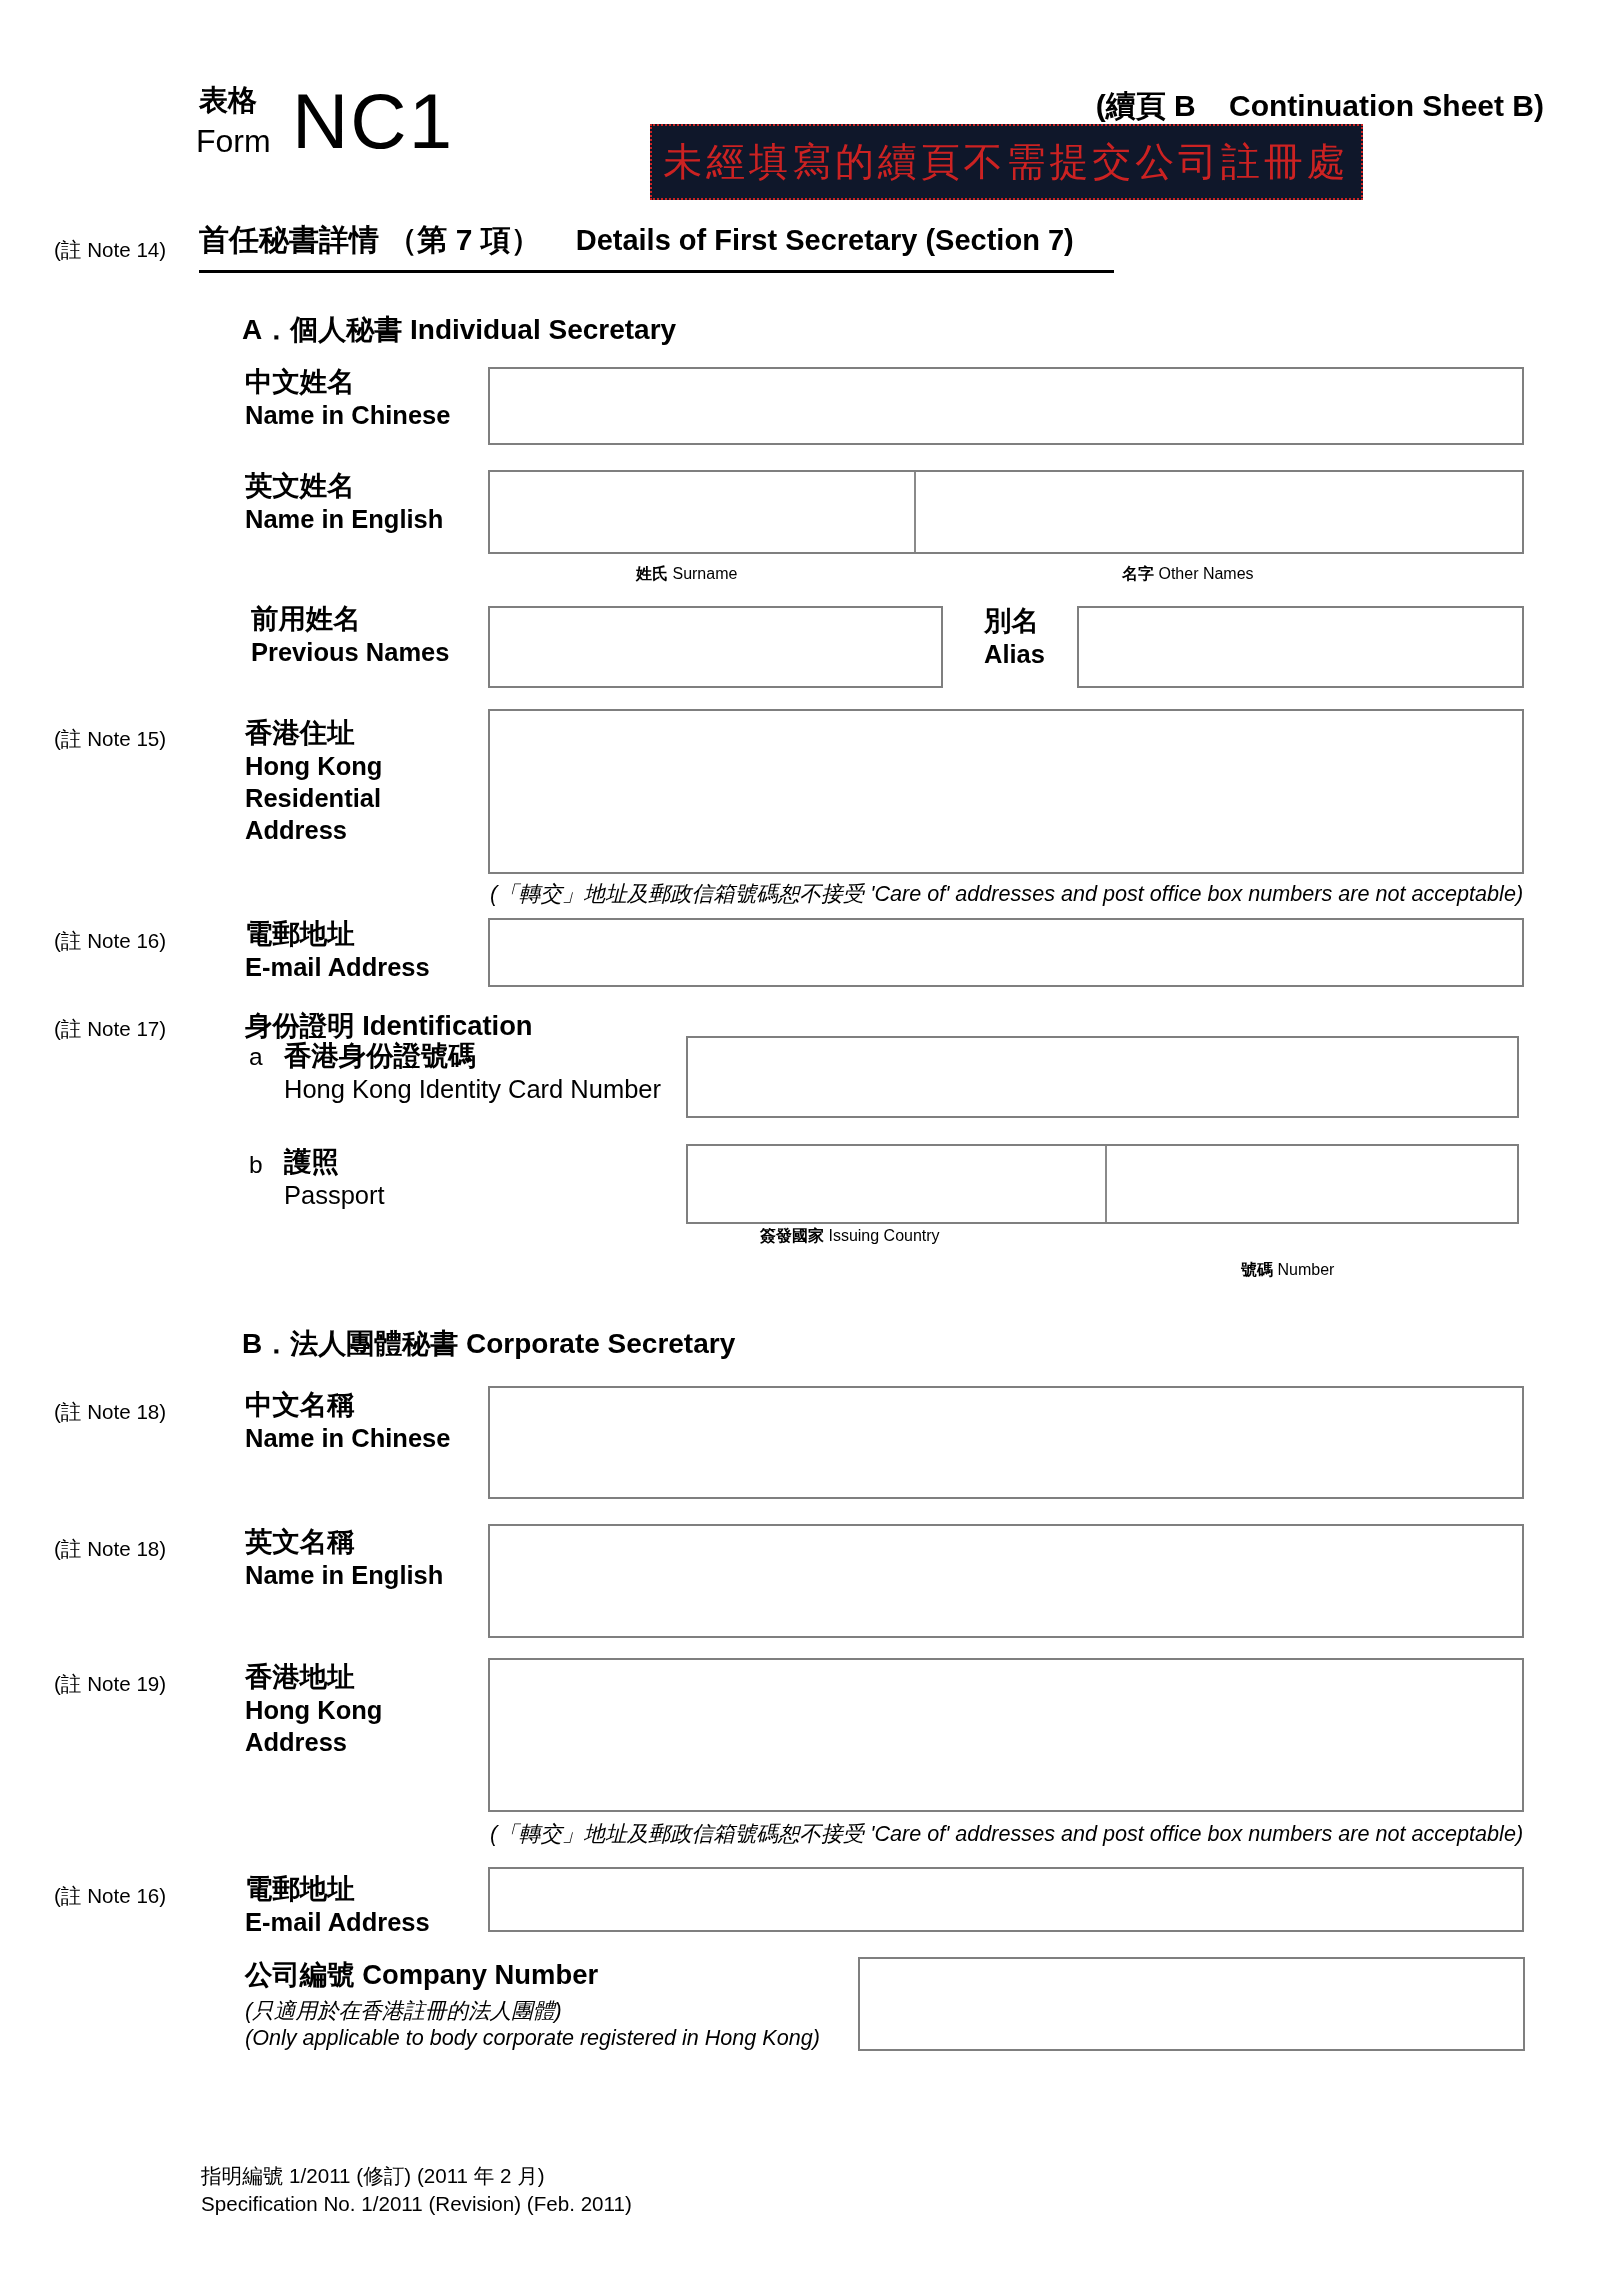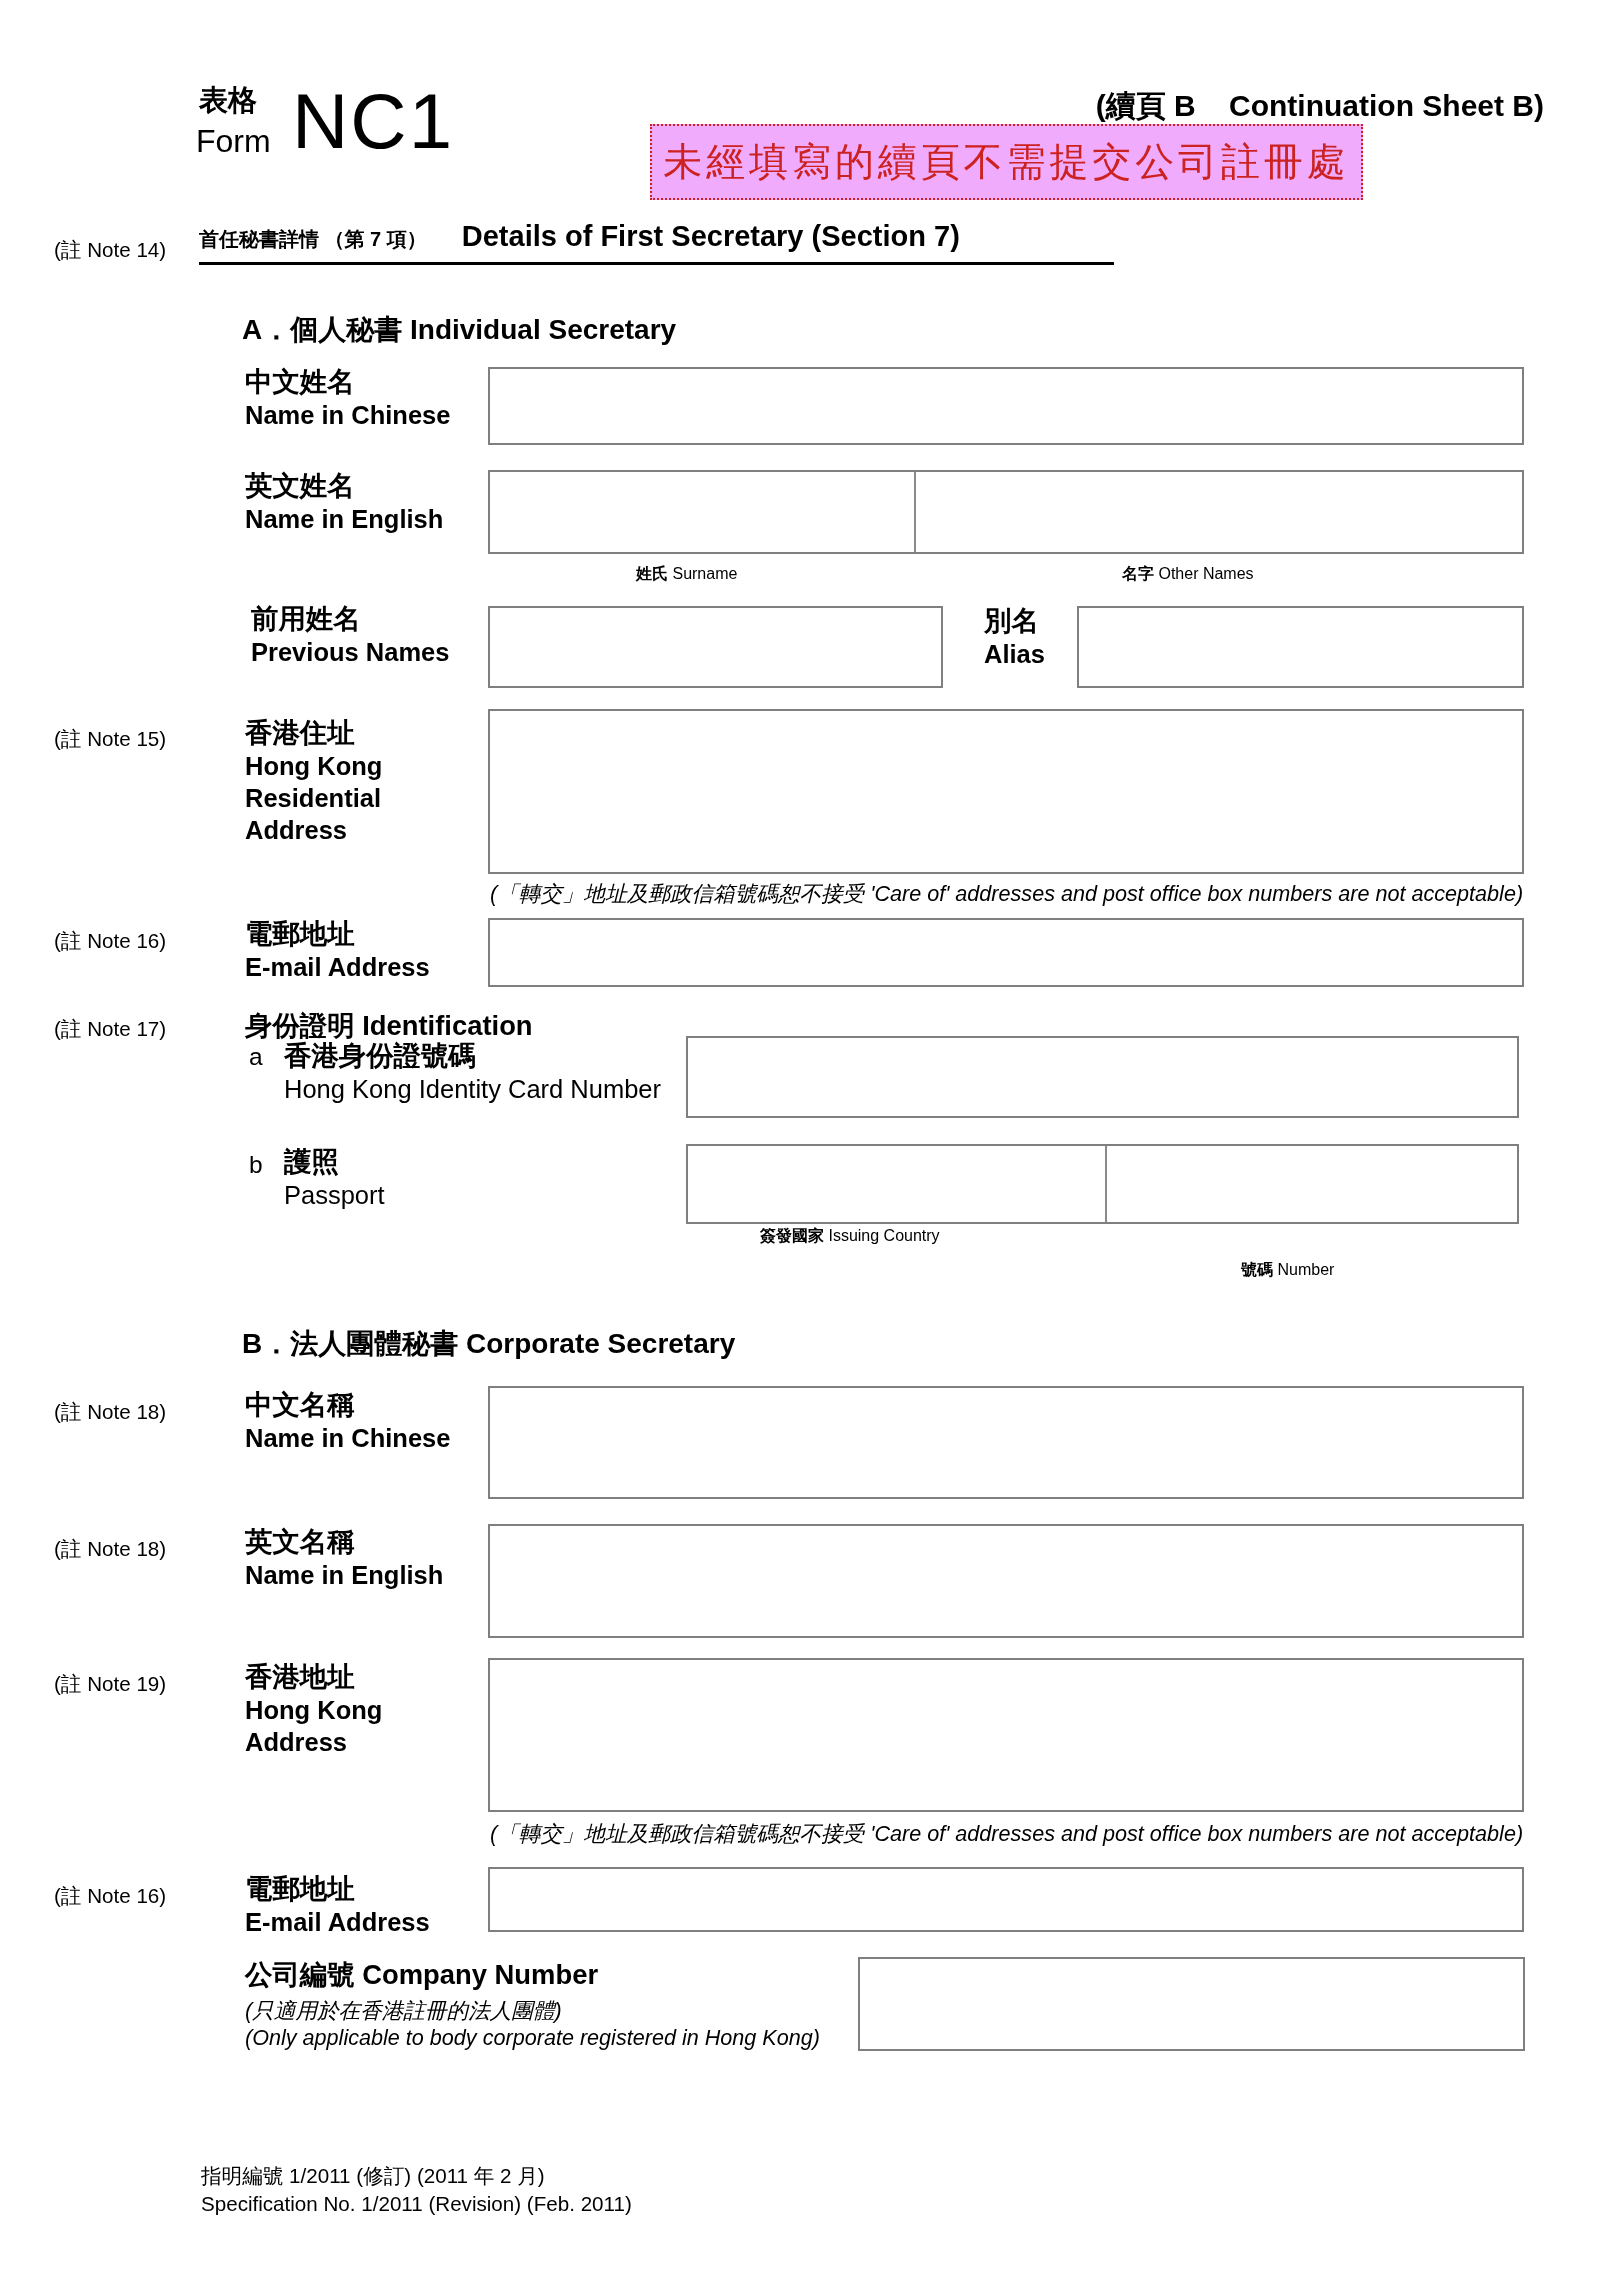--- a/index.html
+++ b/index.html
@@ -11,21 +11,21 @@
   .hdr-form{font-size:32px;line-height:1;}
   .hdr-code{font-size:78px;line-height:1;letter-spacing:2px;}
   .hdr-cont{font-size:30px;font-weight:bold;white-space:pre;}
   .warn-box{display:flex;align-items:center;justify-content:center;
             box-sizing:border-box;border:2.9px dotted #cc2222;}
   .warn-text{font-family:"DejaVu Serif",serif;font-size:39px;letter-spacing:3.9px;}
   
   .note{font-size:20.6px;white-space:pre;}
   .main-title{display:flex;gap:35px;align-items:baseline;
               border-bottom:3.9px solid #000;padding-bottom:8.8px;width:915px;}
-  .t-zh{font-size:20px;font-weight:bold;white-space:pre;}
+  .t-zh{font-size:30px;font-weight:bold;white-space:pre;}
   .t-en{font-size:29px;font-weight:bold;white-space:pre;}
   .sec-head{font-size:28px;font-weight:bold;white-space:pre;}
   
   .lbl .zh{font-size:27.4px;line-height:34px;font-weight:bold;white-space:pre;}
   .lbl .en{font-size:25.5px;line-height:32px;font-weight:bold;white-space:pre;}
   .marker{font-size:24.5px;}
   
   .box{position:absolute;box-sizing:border-box;border:2.9px solid #7f7f7f;background:#fff;}
   .divider{position:absolute;top:0;bottom:0;width:2px;background:#8a8a8a;}
   
@@ -38,21 +38,21 @@
 </head>
 <body>
 
 <div class="page">
 
   <div class="abs hdr-zh" style="left:199px;top:86px;">表格</div>
   <div class="abs hdr-form" style="left:196px;top:125px;">Form</div>
   <div class="abs hdr-code" style="left:292px;top:82px;">NC1</div>
   <div class="abs hdr-cont" style="right:77px;top:86px;text-align:right;">(續頁 B    Continuation Sheet B)</div>
 
-  <div class="abs warn-box" style="left:650px;top:124px;width:713px;height:76px;background:#f0abfc;">
+  <div class="abs warn-box" style="left:650px;top:124px;width:713px;height:76px;background:#0f172a;">
     <span class="warn-text" style="color:#cc2222;">未經填寫的續頁不需提交公司註冊處</span>
   </div>
 
   <div class="abs note" style="left:54px;top:236px;">(註 Note 14)</div>
   <div class="abs main-title" style="left:199px;top:220px;">
     <span class="t-zh">首任秘書詳情 （第 7 項）</span>
     <span class="t-en">Details of First Secretary (Section 7)</span>
   </div>
 
   <div class="abs sec-head" style="left:242px;top:311px;">A．個人秘書 Individual Secretary</div>

